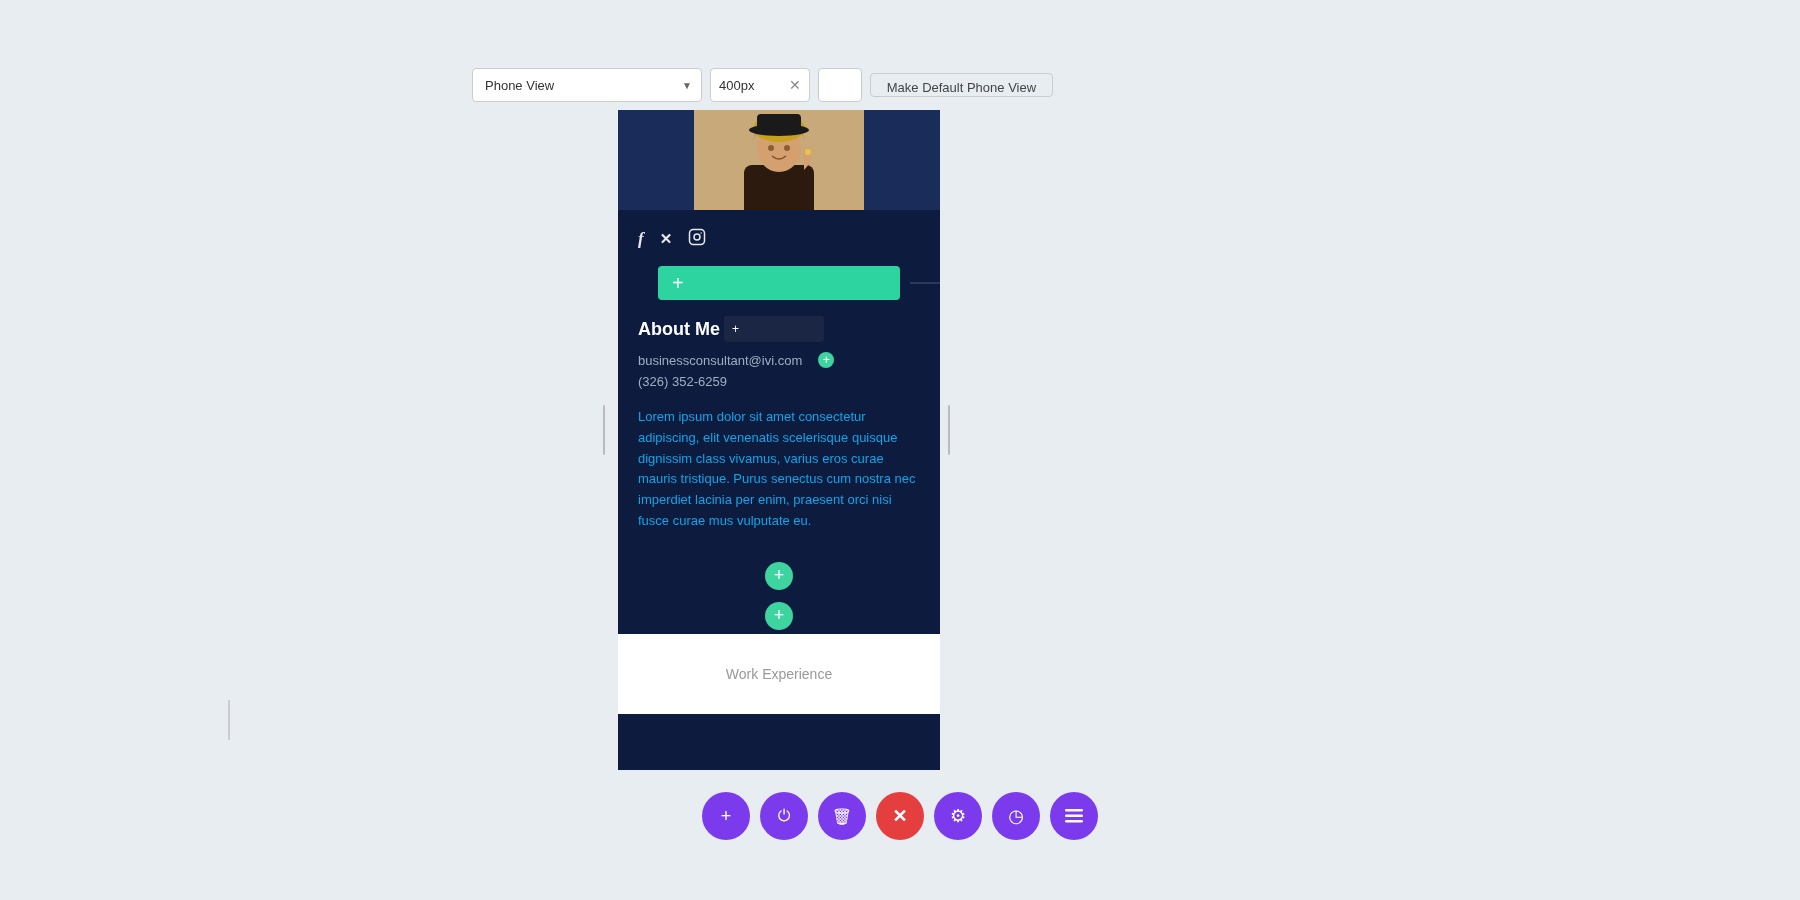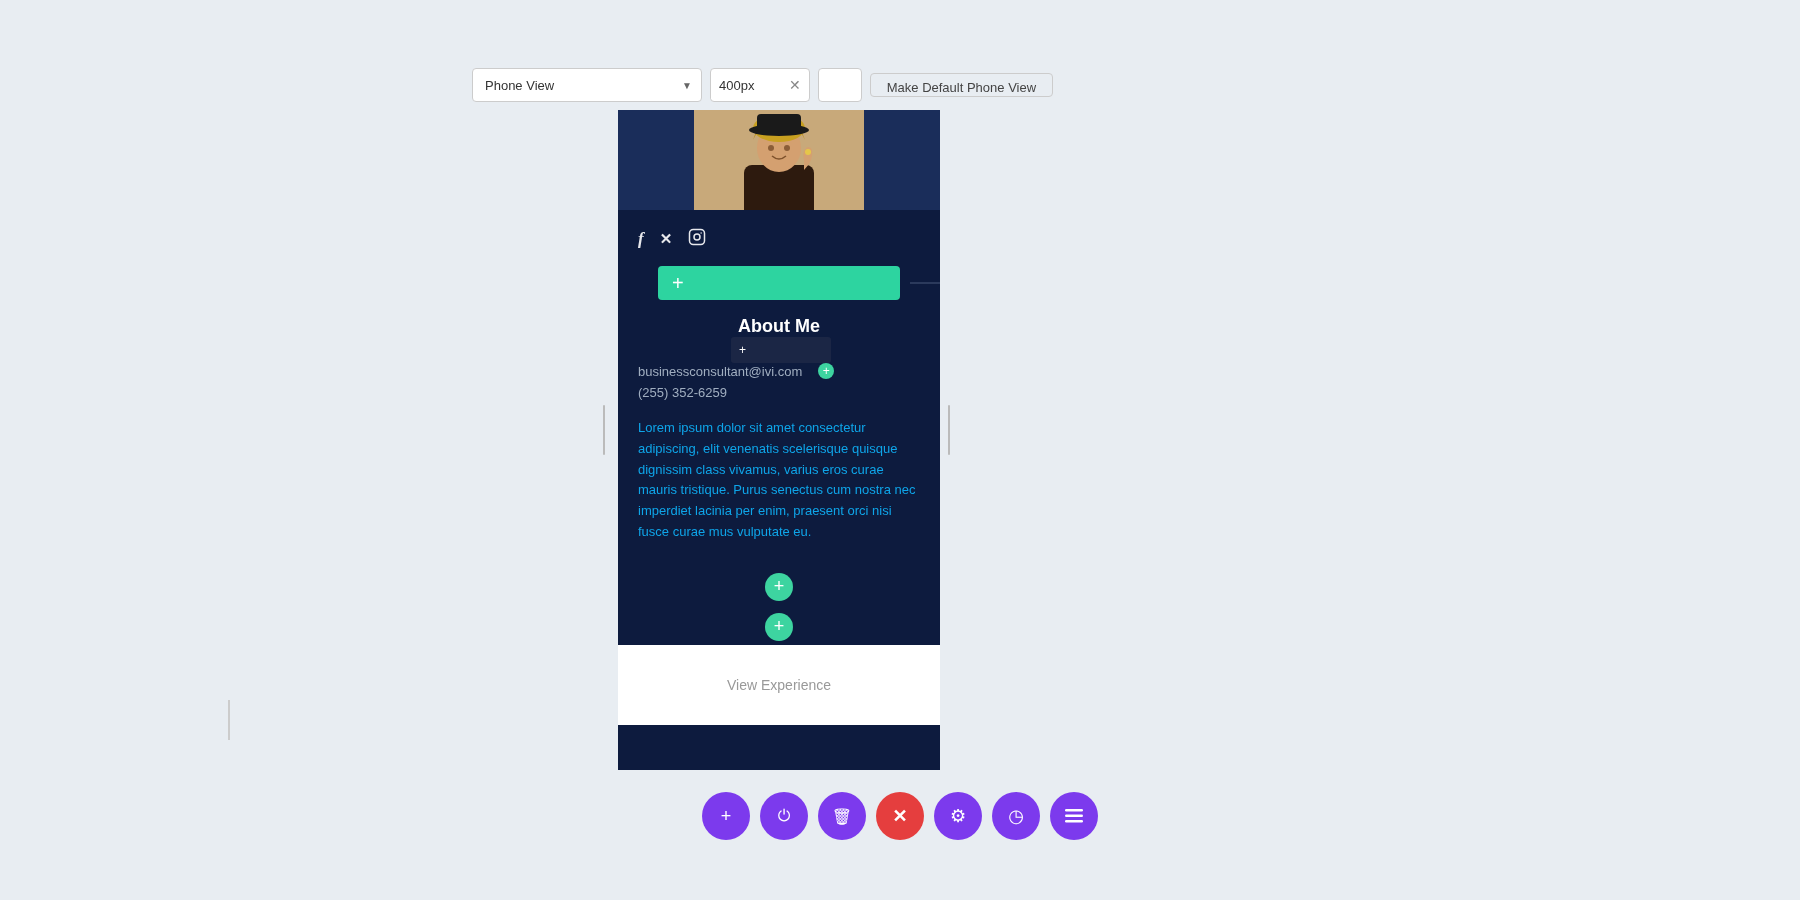--- a/index.html
+++ b/index.html
@@ -214,22 +214,21 @@
 
     
     .about-section {
       padding: 10px 20px 16px 20px;
       position: relative;
     }
 
     .about-title-wrap {
       display: flex;
       align-items: center;
-      margin-bottom: 0;
-      flex-direction: column;
+      margin-bottom: 10px;
     }
 
     .about-title {
       color: #fff;
       font-size: 18px;
       font-weight: 600;
     }
 
     .about-title-overlay {
       background: rgba(30, 40, 70, 0.85);
@@ -468,36 +467,36 @@
           <span style="color:#fff;font-size:12px;">+</span>
         </div>
       </div>
 
       <div class="contact-email">
         <span>businessconsultant@ivi.com</span>
         <span class="contact-plus">+</span>
       </div>
 
       <div class="contact-phone">
-        <span>(255) 352-6259</span>
+        <span>(326) 352-6259</span>
       </div>
 
       <p class="lorem-text">Lorem ipsum dolor sit amet consectetur adipiscing, elit venenatis scelerisque quisque dignissim class vivamus, varius eros curae mauris tristique. Purus senectus cum nostra nec imperdiet lacinia per enim, praesent orci nisi fusce curae mus vulputate eu.</p>
     </div>
 
     <div class="center-add-btn">
       <button class="circle-add-btn">+</button>
     </div>
 
     <div class="section-divider">
       <button class="section-divider-btn">+</button>
     </div>
 
     <div class="white-section">
-      <span class="work-exp-text">View Experience</span>
+      <span class="work-exp-text">Work Experience</span>
     </div>
 
   </div>
 
   <div class="page-indicator-left"></div>
 
   <div class="bottom-toolbar">
     <button class="bottom-btn btn-purple">
       <span>+</span>
     </button>

